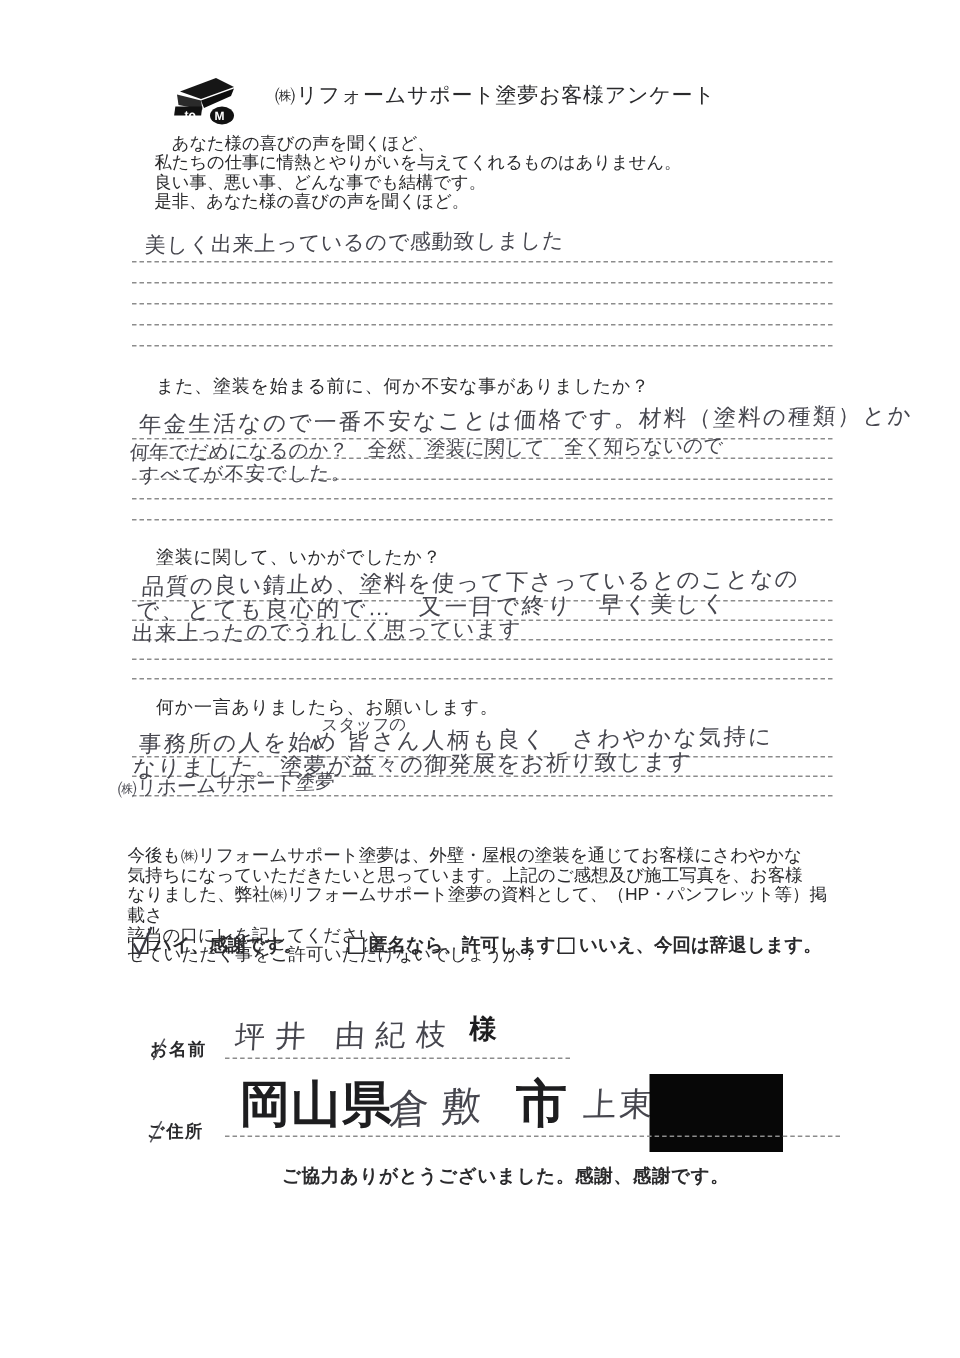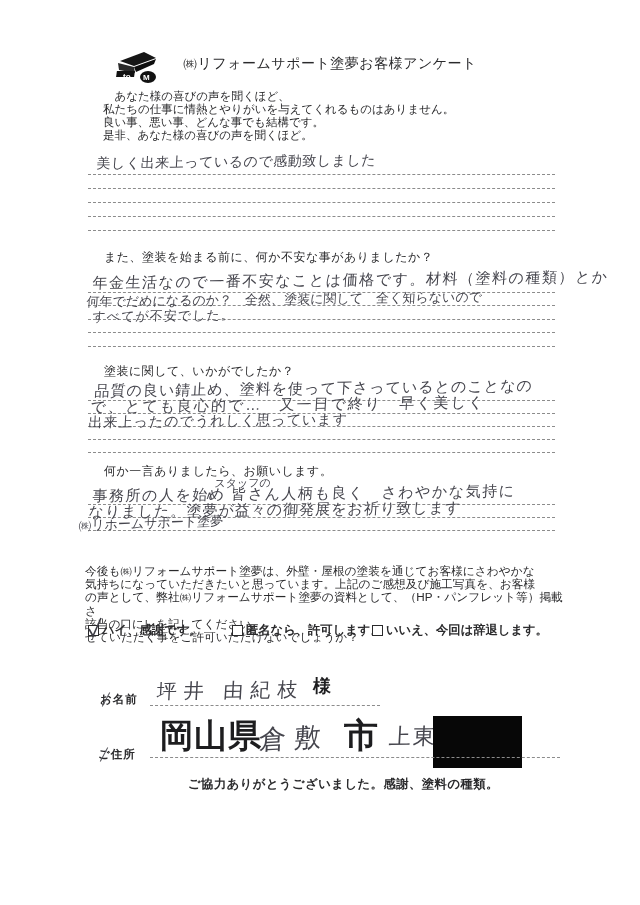--- a/index.html
+++ b/index.html
@@ -106,21 +106,21 @@
     <div class="hand" style="left:214px; top:476px; font-size:11px;">スタッフの</div>
     <div class="hand" style="left:205px; top:489px; font-size:11px;">∧</div>
     <div class="hand" style="left:92px; top:487px; font-size:15px; letter-spacing:1.5px;">事務所の人を始め 皆さん人柄も良く　さわやかな気持に</div>
     <div class="hand" style="left:88px; top:503px; font-size:15px; letter-spacing:1px;">なりました。塗夢が益々の御発展をお祈り致します</div>
     <div class="hand" style="left:78px; top:517px; font-size:13px; transform:rotate(-2deg) skewX(-4deg);">㈱リホームサポート塗夢</div>
   </div>
 
   <div class="abs print closing" style="left:85px; top:564px;">
     <div class="indent">今後も㈱リフォームサポート塗夢は、外壁・屋根の塗装を通じてお客様にさわやかな</div>
     <div>気持ちになっていただきたいと思っています。上記のご感想及び施工写真を、お客様</div>
-    <div>の声として、弊社㈱リフォームサポート塗夢の資料として、（HP・パンフレット等）掲載さ</div>
+    <div>なりました、弊社㈱リフォームサポート塗夢の資料として、（HP・パンフレット等）掲載さ</div>
     <div>該当の口にレを記してください。</div>
     <div>せていただく事をご許可いただけないでしょうか？</div>
   </div>
 
   <div class="opt" style="left:88px;">
     <span class="cbox">
       <svg class="checkmark" width="18" height="24" viewBox="0 0 18 24" style="display: block;">
         <path d="M3 14 L7 21 L15 3" stroke="#3c3c44" stroke-width="1.6" fill="none"></path>
       </svg>
     </span>
@@ -151,15 +151,15 @@
     <div class="abs fieldlabel" style="left:98px; top:747px;font-family:Liberation Mono, monospace;">ご住所</div>
     <div class="slash" style="left:96px; top:754px;"></div>
     <div class="abs bigprint" style="left:160px; top:714px; font-size:33px; letter-spacing:1px;">岡山県</div>
     <div class="hand" style="left:258px; top:722px; font-size:27px; letter-spacing:8px; transform:rotate(-3deg) skewX(-6deg);">倉敷</div>
     <div class="abs bigprint" style="left:344px; top:713px; font-size:34px;">市</div>
     <div class="hand" style="left:388px; top:722px; font-size:22px; letter-spacing:2px;">上東</div>
     <div class="redact" style="left:433px; top:716px; width:89px; height:52px;"></div>
     <div class="dashline" style="left:150px; top:757px; width:410px;"></div>
   </div>
 
-  <div class="abs footer" style="left:188px; top:776px;">ご協力ありがとうございました。感謝、塗料の種類。</div>
+  <div class="abs footer" style="left:188px; top:776px;">ご協力ありがとうございました。感謝、感謝です。</div>
 
 </div>
 
 </body></html>

